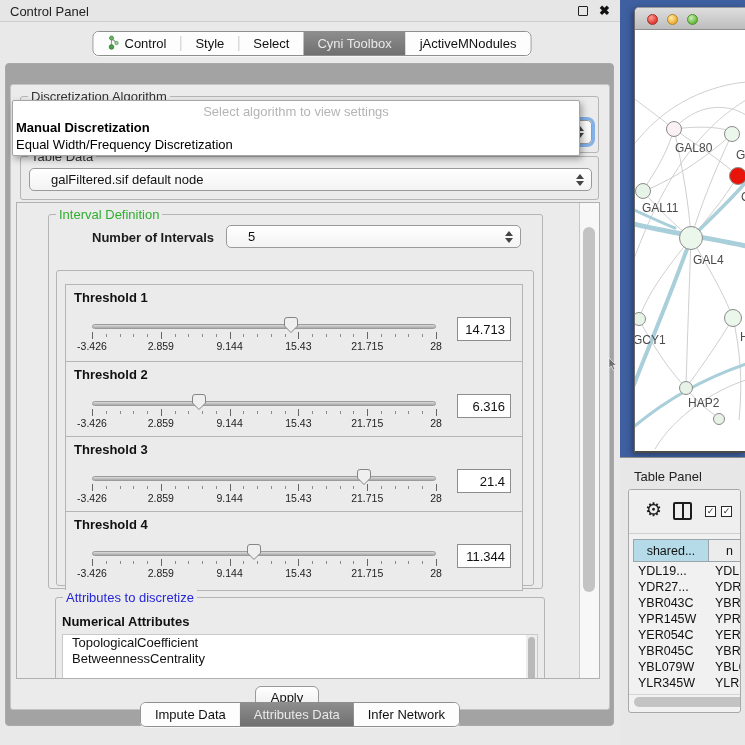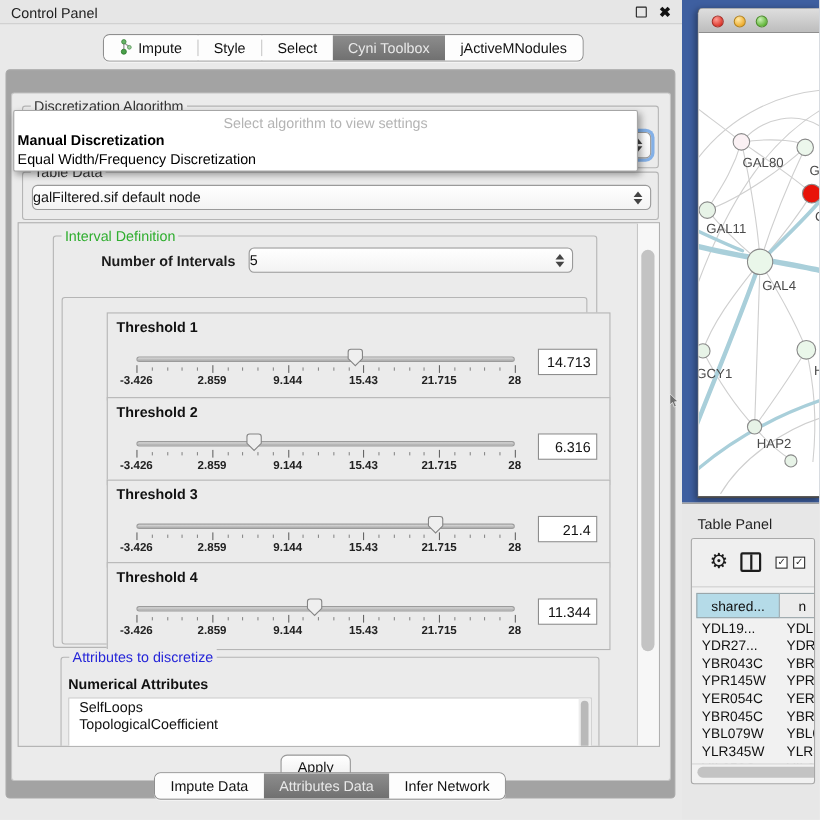--- a/index.html
+++ b/index.html
@@ -23,48 +23,48 @@
   .bottom-tabs { top:702px; left:300px; transform:translateX(-50%); }
 
   .cp-body { position:absolute; left:5px; top:63px; width:609px; height:663px; border:1px solid #a9a9a9; border-radius:4px; background:#a3a3a3; }
   .inner-panel { position:absolute; left:4px; top:20px; width:600px; height:626px; border:1px solid #c4c4c4; border-radius:3px; background:#ebebeb; }
 
   .group { position:absolute; border:1px solid #b5b5b5; border-radius:3px; }
   .gtitle { position:absolute; top:-8px; left:7px; background:#ebebeb; padding:0 3px; font-size:13px; color:#333; white-space:nowrap; }
   .gtitle.green { color:#2fae2f; }
   .gtitle.blue { color:#2525d8; }
 
-  .combo { position:absolute; background:linear-gradient(#ffffff,#f3f3f3); border:1px solid #9a9a9a; border-radius:5px; display:flex; align-items:center; padding:0 22px 0 0; font-size:13px; color:#111; }
+  .combo { position:absolute; background:linear-gradient(#ffffff,#f3f3f3); border:1px solid #9a9a9a; border-radius:5px; display:flex; align-items:center; padding:0 22px 0 21px; font-size:13px; color:#111; }
   .combo .spin { position:absolute; right:7px; top:50%; transform:translateY(-50%); width:8px; height:12px; }
   .combo .spin:before { content:""; position:absolute; left:0; top:0; border-left:4px solid transparent; border-right:4px solid transparent; border-bottom:5px solid #444; }
   .combo .spin:after { content:""; position:absolute; left:0; bottom:0; border-left:4px solid transparent; border-right:4px solid transparent; border-top:5px solid #444; }
   .combo.focusring { box-shadow:0 0 0 3px rgba(96,156,230,.75); }
 
   
   .algo-popup { position:absolute; left:1px; top:15px; width:568px; height:56px; background:#fff; border:1px solid #a6a6a6; border-radius:2px; box-shadow:2px 3px 7px rgba(0,0,0,.35); z-index:60; }
   .algo-hint { position:absolute; left:0; top:3px; width:100%; text-align:center; color:#b4b4b4; font-size:13px; }
   .algo-opt1 { position:absolute; left:3px; top:19px; font-weight:bold; font-size:13px; color:#000; }
   .algo-opt2 { position:absolute; left:3px; top:36px; font-size:13px; color:#000; }
 
   
   .scrollpane { position:absolute; left:5px; top:117px; width:584px; height:477px; border:1px solid #b0b0b0; background:#ebebeb; overflow:hidden; }
   .vscroll { position:absolute; right:0; top:0; width:20px; height:100%; background:#f7f7f7; border-left:1px solid #c6c6c6; }
   .vscroll .vthumb { position:absolute; left:3px; top:24px; width:12px; height:365px; background:#c3c3c3; border-radius:6px; }
 
   
-  .thr-panel { position:absolute; left:8px; width:458px; height:80px; border:1px solid #b5b5b5; background:#ebebeb;margin-left:32px; }
+  .thr-panel { position:absolute; left:8px; width:458px; height:80px; border:1px solid #b5b5b5; background:#ebebeb; }
   .thr-label { position:absolute; left:8px; top:5px; font-weight:bold; font-size:13px; color:#111; }
   .slider { position:absolute; left:26px; top:34px; width:344px; height:32px; }
   .track { position:absolute; left:0; right:0; top:5px; height:5px; border:1px solid #9b9b9b; border-radius:3px; background:linear-gradient(#dcdcdc,#a8a8a8); }
   .thumb { position:absolute; top:-3px; width:16px; height:18px; }
   .ticks { position:absolute; left:0; right:0; top:13px; height:8px; }
   .tick { position:absolute; top:2px; width:1px; height:3px; background:#8a8a8a; }
   .tick.major { top:0; height:7px; background:#666; }
   .tlabels { position:absolute; left:0; right:0; top:21px; height:11px; }
-  .tlabel { position:absolute; transform:translateX(-50%); font-size:10.5px; font-weight:bold; color:#222; white-space:nowrap; }
+  .tlabel { position:absolute; transform:translateX(-50%); font-size:10.5px; font-weight:normal; color:#222; white-space:nowrap; }
   .vbox { position:absolute; left:391px; top:32px; width:54px; height:24px; background:#fff; border:1px solid #8d8d8d; font-size:13px; color:#111; text-align:right; padding:4px 5px 0 0; }
 
   
   .attr-label { position:absolute; left:6px; top:16px; font-weight:bold; font-size:13px; color:#111; }
   .attr-list { position:absolute; left:6px; top:36px; width:476px; height:60px; background:#fff; border:1px solid #c9c9c9; overflow:hidden; }
   .attr-item { padding:1px 0 1px 9px; font-size:13px; color:#111; line-height:14px; }
   .list-vbar { position:absolute; right:0; top:0; width:11px; height:100%; background:#ededed; }
   .list-vbar .vthumb { position:absolute; left:2px; top:2px; width:7px; height:95%; background:#b9b9b9; border-radius:4px; }
 
   .apply-btn { position:absolute; left:244px; top:601px; width:64px; height:23px; background:linear-gradient(#ffffff,#ededed); border:1px solid #999; border-radius:6px; font-size:13px; color:#111; text-align:center; padding-top:3px; cursor:default; }
@@ -119,21 +119,21 @@
     <div class="seg-tabs top-tabs">
       <div class="seg">
         <span>
           <svg width="12" height="15" viewBox="0 0 12 15">
             <path d="M4 4 L4 10 M5 4.5 L9 7.5" stroke="#9a9a9a" stroke-width="1.2" fill="none"></path>
             <circle cx="4" cy="3" r="2" fill="#66b366" stroke="#3d8a3d" stroke-width="0.8"></circle>
             <circle cx="9" cy="8" r="1.7" fill="#9ccf9c" stroke="#5a9a5a" stroke-width="0.8"></circle>
             <circle cx="4" cy="12" r="2.3" fill="#4aa04a" stroke="#2f7a2f" stroke-width="0.8"></circle>
           </svg>
         </span>
-        <span>Impute</span>
+        <span>Control</span>
       </div>
       <div class="seg-sep"></div>
       <div class="seg">
         <span>Style</span>
       </div>
       <div class="seg-sep"></div>
       <div class="seg">
         <span>Select</span>
       </div>
       <div class="seg selected">
@@ -368,22 +368,22 @@
                 </div>
                 <div class="vbox">11.344</div>
               </div>
             </div>
           </div>
 
           <div class="group" style="left:38px; top:394px; width:490px; height:100px;">
             <span class="gtitle blue">Attributes to discretize</span>
             <span class="attr-label">Numerical Attributes</span>
             <div class="attr-list">
-              <div class="attr-item">SelfLoops</div>
               <div class="attr-item">TopologicalCoefficient</div>
+              <div class="attr-item">BetweennessCentrality</div>
               <div class="list-vbar">
                   <div class="vthumb"></div>
                 </div>
             </div>
           </div>
 
           <div class="vscroll">
             <div class="vthumb"></div>
           </div>
         </div>

